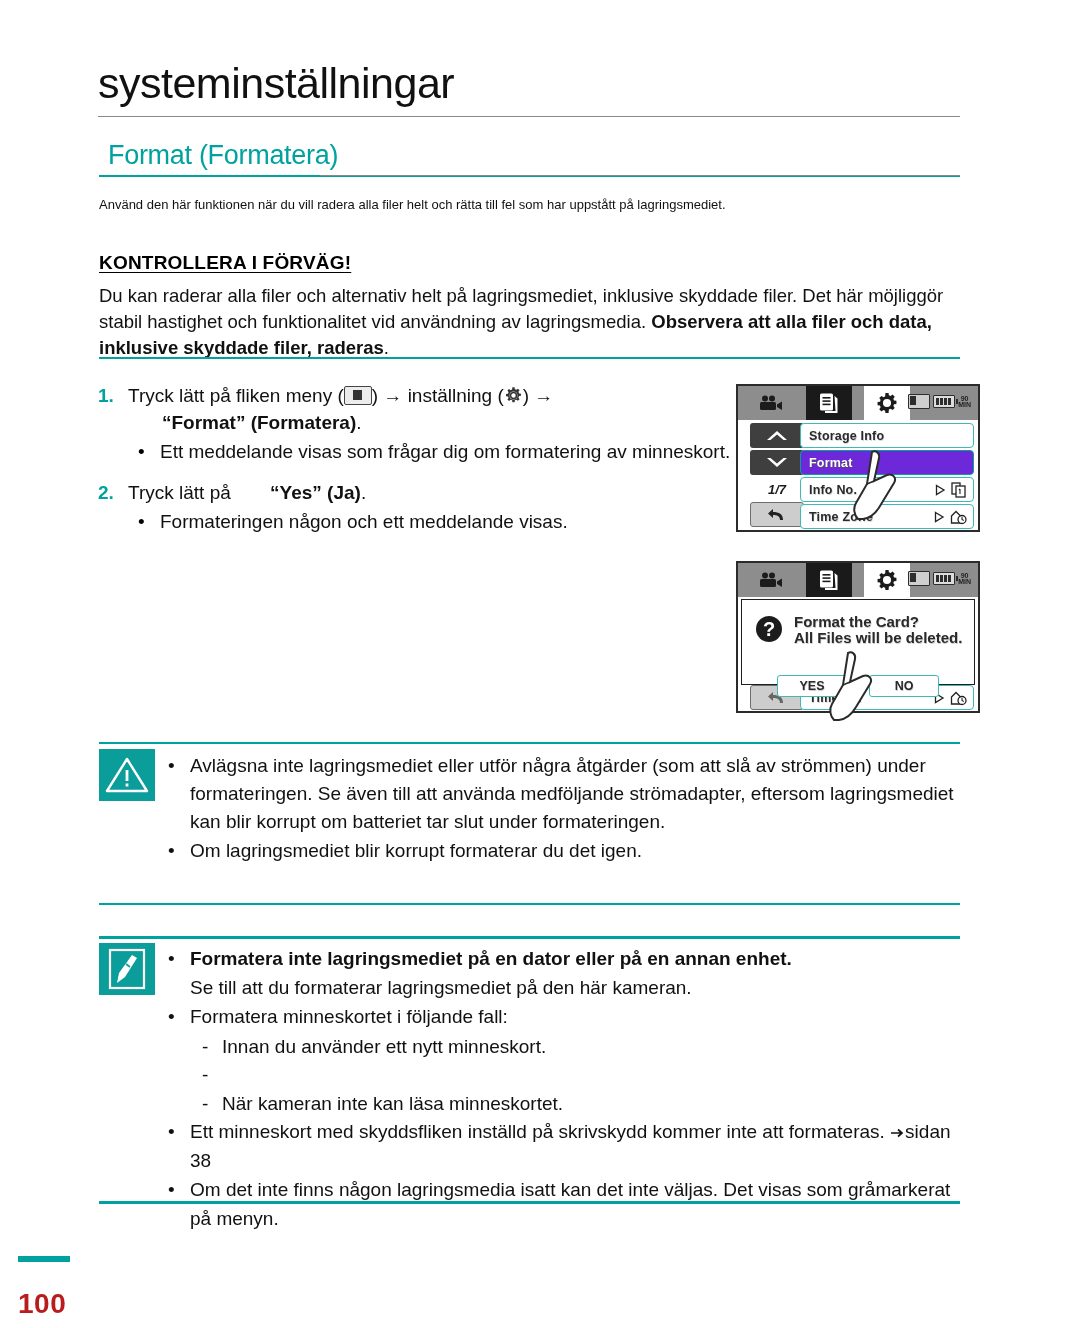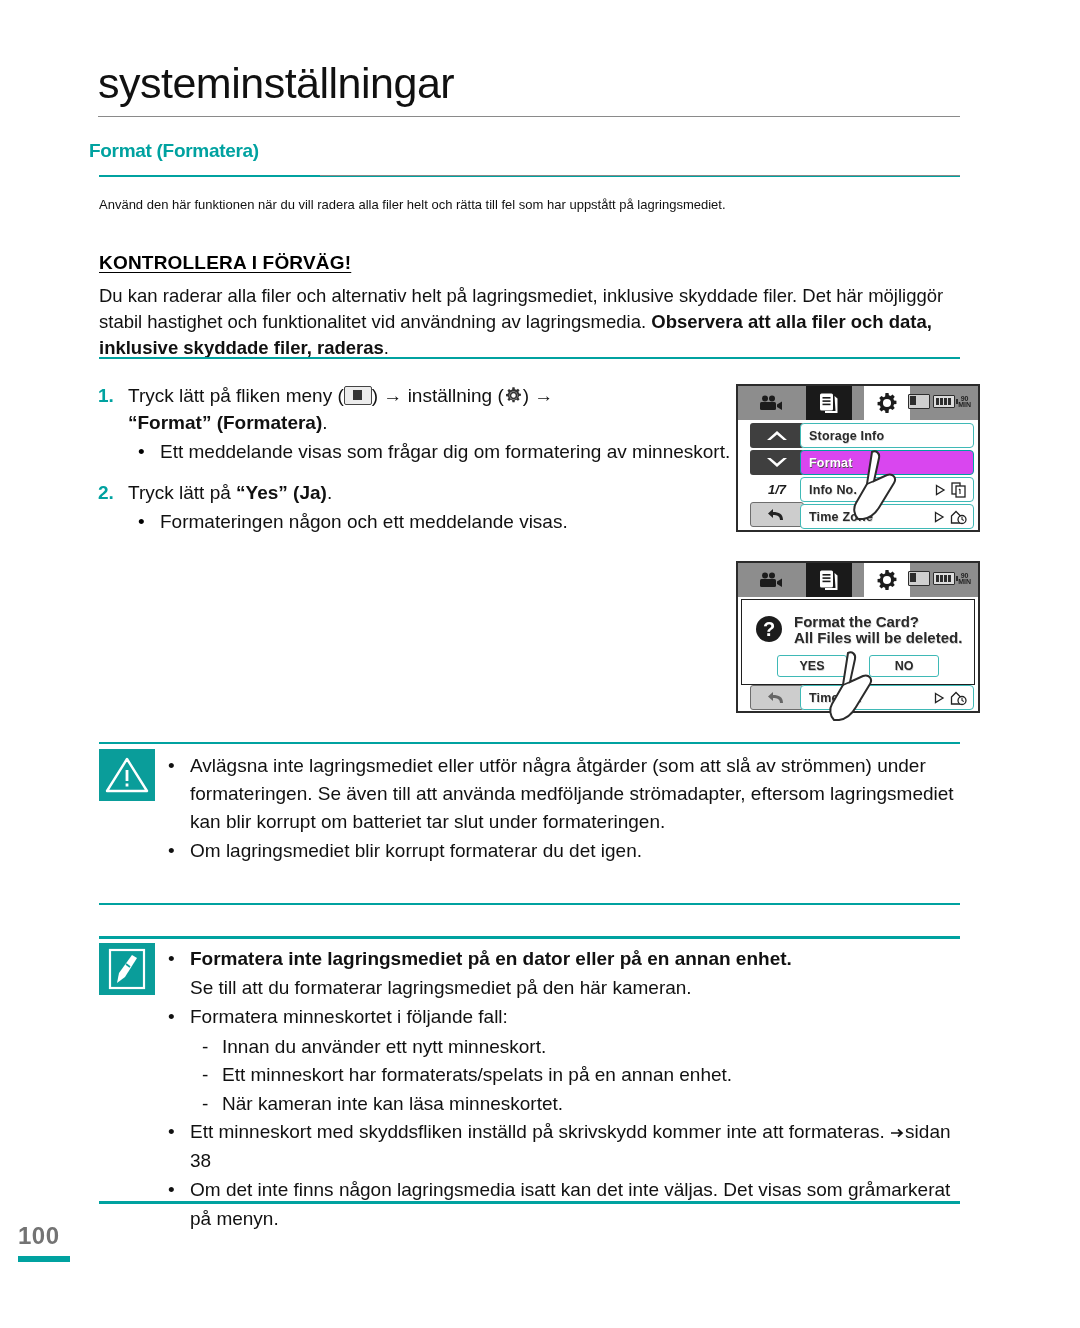--- a/index.html
+++ b/index.html
@@ -17,22 +17,22 @@
   .chapter-title{
     position:absolute;left:98px;top:62px;
     font-size:43px;font-weight:400;letter-spacing:-0.5px;
     color:#111;line-height:1;
   }
   .rule-header{
     position:absolute;left:98px;top:116px;width:862px;height:1px;
     background:#8a8a8a;
   }
   .section-title{
-    position:absolute;left:89px;top:140px;
-    font-size:19px;font-weight:bold;color:#00a2a0;letter-spacing:-0.3px;
+    position:absolute;left:108px;top:140px;
+    font-size:27px;font-weight:normal;color:#00a2a0;letter-spacing:-0.3px;
   }
   .rule-section{
     position:absolute;left:99px;top:175px;width:861px;height:2px;
     background:#00a2a0;
   }
   .rule-section-thin{
     position:absolute;left:320px;top:175px;width:640px;height:1px;
     background:#8a8a8a;
   }
 
@@ -57,21 +57,21 @@
   }
 
   
   .steps{position:absolute;left:98px;top:382px;width:640px;}
   .step{display:flex;margin-bottom:2px;}
   .step-num{
     color:#00a2a0;font-weight:bold;font-size:19px;
     width:30px;flex:0 0 30px;line-height:27px;
   }
   .step-text{font-size:19px;line-height:27px;color:#111;}
-  .step-text b{font-weight:bold;}
+  .step-text b{font-weight:bold;margin-left:34px;}
   .sub{display:flex;margin:2px 0 0 40px;}
   .sub-dot{width:22px;flex:0 0 22px;font-size:19px;line-height:27px;text-align:left;}
   .sub-text{font-size:19px;line-height:27px;color:#111;}
 
   .gap{height:14px;}
 
   
   .gi{display:inline-block;vertical-align:-3px;}
   .gi-menu{
     width:26px;height:17px;border:1.6px solid #444;border-radius:2px;
@@ -140,21 +140,21 @@
   .backbtn{
     width:54px;height:25px;background:#cdcdcd;border:1.5px solid #6d6d6d;border-radius:3px;
     display:flex;align-items:center;justify-content:center;box-sizing:border-box;
   }
   .rows{position:absolute;left:62px;top:3px;right:4px;}
   .mrow{
     height:25px;margin-bottom:2px;border:1.5px solid #3fb9b6;border-radius:4px;
     display:flex;align-items:center;box-sizing:border-box;background:#fff;
     position:relative;
   }
-  .mrow.sel{background:#d946ef;border-color:#00a2a0;align-items:center;}
+  .mrow.sel{background:#6d28d9;border-color:#00a2a0;align-items:center;}
   .mrow .lbl{
     font-size:12.5px;font-weight:bold;color:#2a2a2a;margin-left:8px;
     letter-spacing:0.2px;
     text-shadow:0.6px 0.6px 0 #d9d9d9;
   }
   .mrow.sel .lbl{color:#ffffff;text-shadow:0.6px 0.6px 0 #4d4d4d;}
   .mrow .right-ic{
     position:absolute;right:6px;top:50%;transform:translateY(-50%);
     display:flex;align-items:center;gap:5px;
   }
@@ -176,21 +176,21 @@
   .dlg-text{
     position:absolute;left:52px;top:14px;font-size:15px;font-weight:bold;
     line-height:16px;color:#2a2a2a;text-shadow:0.6px 0.6px 0 #d0d0d0;
   }
   .dlg-btns{
     position:absolute;left:0;right:0;top:55px;display:flex;justify-content:center;gap:22px;
   }
   .dbtn{
     width:70px;height:22px;border:1.6px solid #3fb9b6;border-radius:3px;background:#fff;
     display:flex;align-items:center;justify-content:center;box-sizing:border-box;
-    font-size:12.5px;font-weight:bold;color:#2a2a2a;text-shadow:0.6px 0.6px 0 #d0d0d0;
+    font-size:12.5px;font-weight:bold;color:#2a2a2a;text-shadow:0.6px 0.6px 0 #d0d0d0;margin-top:20px;
   }
 
   
   .hand{position:absolute;pointer-events:none;}
   #hand1{left:112px;top:28px;}
   #hand2{left:88px;top:52px;}
 
   
   .rule-teal-2{position:absolute;left:99px;top:742px;width:861px;height:2px;background:#00a2a0;}
   .caution-icon{
@@ -212,22 +212,22 @@
     position:absolute;left:168px;top:945px;width:800px;
     font-size:19px;line-height:28.5px;color:#111;
   }
   .note-text b{font-weight:bold;}
   .nsub{display:flex;margin-left:34px;}
   .nsub .d{width:20px;flex:0 0 20px;}
   .rule-teal-5{position:absolute;left:99px;top:1201px;width:861px;height:3px;background:#00a2a0;}
 
   
   .pagenum{
-    position:absolute;left:18px;top:1222px;
-    font-size:24px;font-weight:bold;color:#737373;letter-spacing:0.5px;
+    position:absolute;left:18px;top:1288px;
+    font-size:28px;font-weight:bold;color:#b91c1c;letter-spacing:0.5px;
   }
   .pagenum-bar{
     position:absolute;left:18px;top:1256px;width:52px;height:6px;background:#00a2a0;
   }
 </style>
 </head>
 <body>
 
 <div class="page">
 
@@ -495,21 +495,20 @@
     <div class="cbul">
       <div class="d">•</div>
       <div>Formatera minneskortet i följande fall:</div>
     </div>
     <div class="nsub">
       <div class="d">-</div>
       <div>Innan du använder ett nytt minneskort.</div>
     </div>
     <div class="nsub">
       <div class="d">-</div>
-      <div>Ett minneskort har formaterats/spelats in på en annan enhet.</div>
     </div>
     <div class="nsub">
       <div class="d">-</div>
       <div>När kameran inte kan läsa minneskortet.</div>
     </div>
     <div class="cbul">
       <div class="d">•</div>
       <div><span>Ett minneskort med skyddsfliken inställd på skrivskydd kommer inte att formateras. </span><svg width="15" height="12" viewBox="0 0 15 12" style="vertical-align:-1px">
             <path d="M1 6 L11 6 M8 2.5 L12 6 L8 9.5" fill="none" stroke="#111" stroke-width="1.7"></path>
           </svg><span>sidan 38</span></div>

